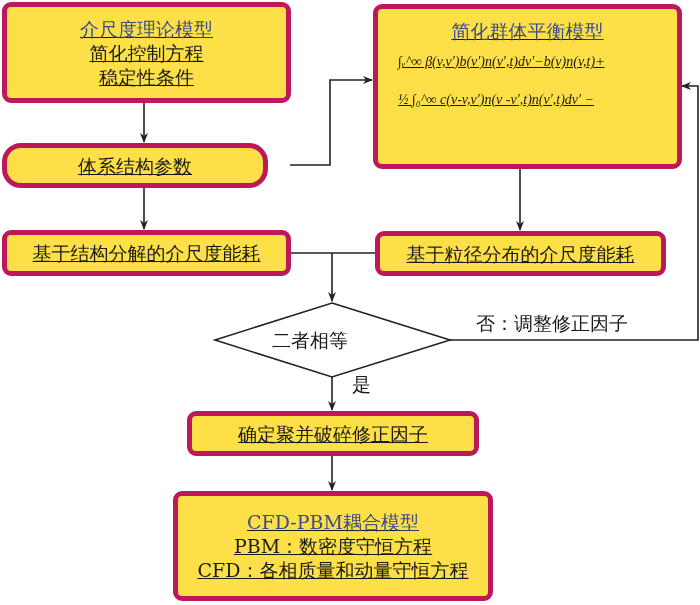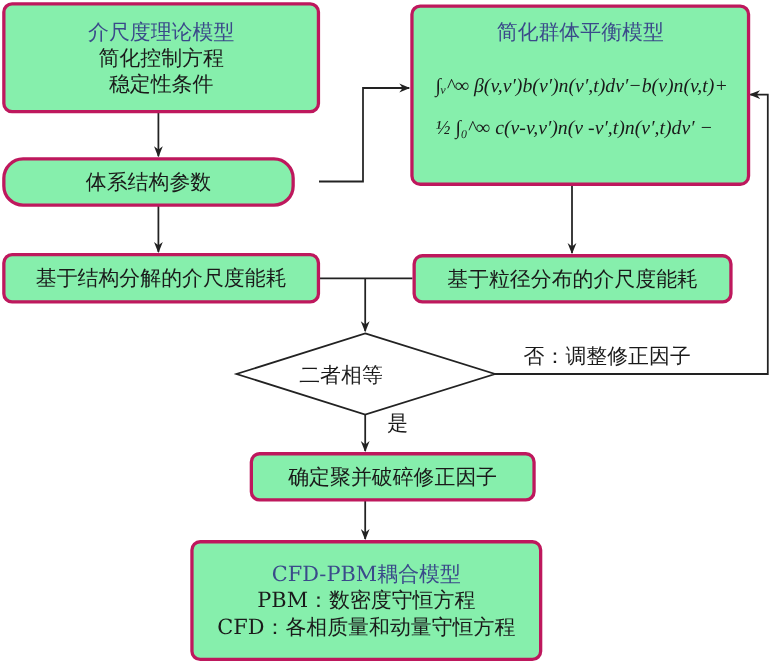--- a/index.html
+++ b/index.html
@@ -1,22 +1,22 @@
 <!DOCTYPE html>
 <html><head>
 <meta charset="utf-8">
 <style>
   html, body { margin: 0; padding: 0; background: #ffffff; }
   body { width: 700px; height: 605px; position: relative; overflow: hidden;
          font-family: "DejaVu Serif", "Liberation Serif", serif; color: #1a1a1a; }
-  .box { position: absolute; box-sizing: border-box; border: 3px solid #be185d; border-radius: 9px;
-         background: #86efac; display: flex; flex-direction: column; align-items: center; justify-content: center; }
+  .box { position: absolute; box-sizing: border-box; border: 5px solid #be185d; border-radius: 9px;
+         background: #fde047; display: flex; flex-direction: column; align-items: center; justify-content: center; text-decoration: underline; }
   .line { font-size: 19px; line-height: 24px; white-space: nowrap; }
   .title { color: #3a4a8a; }
-  .eq { font-family: "Liberation Serif", "DejaVu Serif", serif; font-style: italic; font-size: 18px;
+  .eq { font-family: "Liberation Serif", "DejaVu Serif", serif; font-style: italic; font-size: 14px;
         line-height: 38px; white-space: nowrap; align-self: flex-start; padding-left: 20px; }
   svg { position: absolute; left: 0; top: 0; }
   .lbl { position: absolute; font-size: 19px; white-space: nowrap; }
 </style>
 </head>
 <body>
 
 <svg width="700" height="605">
   <defs>
     <marker id="arr" markerWidth="10" markerHeight="10" refX="9" refY="5" orient="auto" markerUnits="userSpaceOnUse">
@@ -45,36 +45,36 @@
 
 <div class="box" style="left:2px; top:143px; width:266px; height:45px;border-radius:19px;">
   <div class="line">体系结构参数</div>
 </div>
 
 <div class="box" style="left:2px; top:230px; width:289px; height:46px;">
   <div class="line">基于结构分解的介尺度能耗</div>
 </div>
 
 <div class="box" style="left:373px; top:4px; width:309px; height:165px; justify-content:flex-start; padding-top:10px;">
-  <div class="line title" style="margin-bottom:18px;">简化群体平衡模型</div>
+  <div class="line title" style="margin-bottom:0;">简化群体平衡模型</div>
   <div class="eq">∫ᵥ^∞ β(v,v′)b(v′)n(v′,t)dv′−b(v)n(v,t)+</div>
   <div class="eq">½ ∫₀^∞ c(v-v,v′)n(v -v′,t)n(v′,t)dv′ −</div>
 </div>
 
 <div class="box" style="left:375px; top:231px; width:291px; height:45px;justify-content:center;">
   <div class="line">基于粒径分布的介尺度能耗</div>
 </div>
 
 <div class="lbl" style="left:272px; top:328px;font-family:Liberation Mono, monospace;">二者相等</div>
 
 <div class="lbl" style="left:476px; top:311px;text-align:center;">否：调整修正因子</div>
 
 <div class="lbl" style="left:352px; top:372px;">是</div>
 
-<div class="box" style="left:187px; top:411px; width:260px; height:45px;margin-left:40px;">
+<div class="box" style="left:187px; top:411px; width:292px; height:45px;">
   <div class="line">确定聚并破碎修正因子</div>
 </div>
 
 <div class="box" style="left:173px; top:491px; width:320px; height:110px;">
   <div class="line title">CFD-PBM耦合模型</div>
   <div class="line">PBM：数密度守恒方程</div>
   <div class="line">CFD：各相质量和动量守恒方程</div>
 </div>
 
 </body></html>

